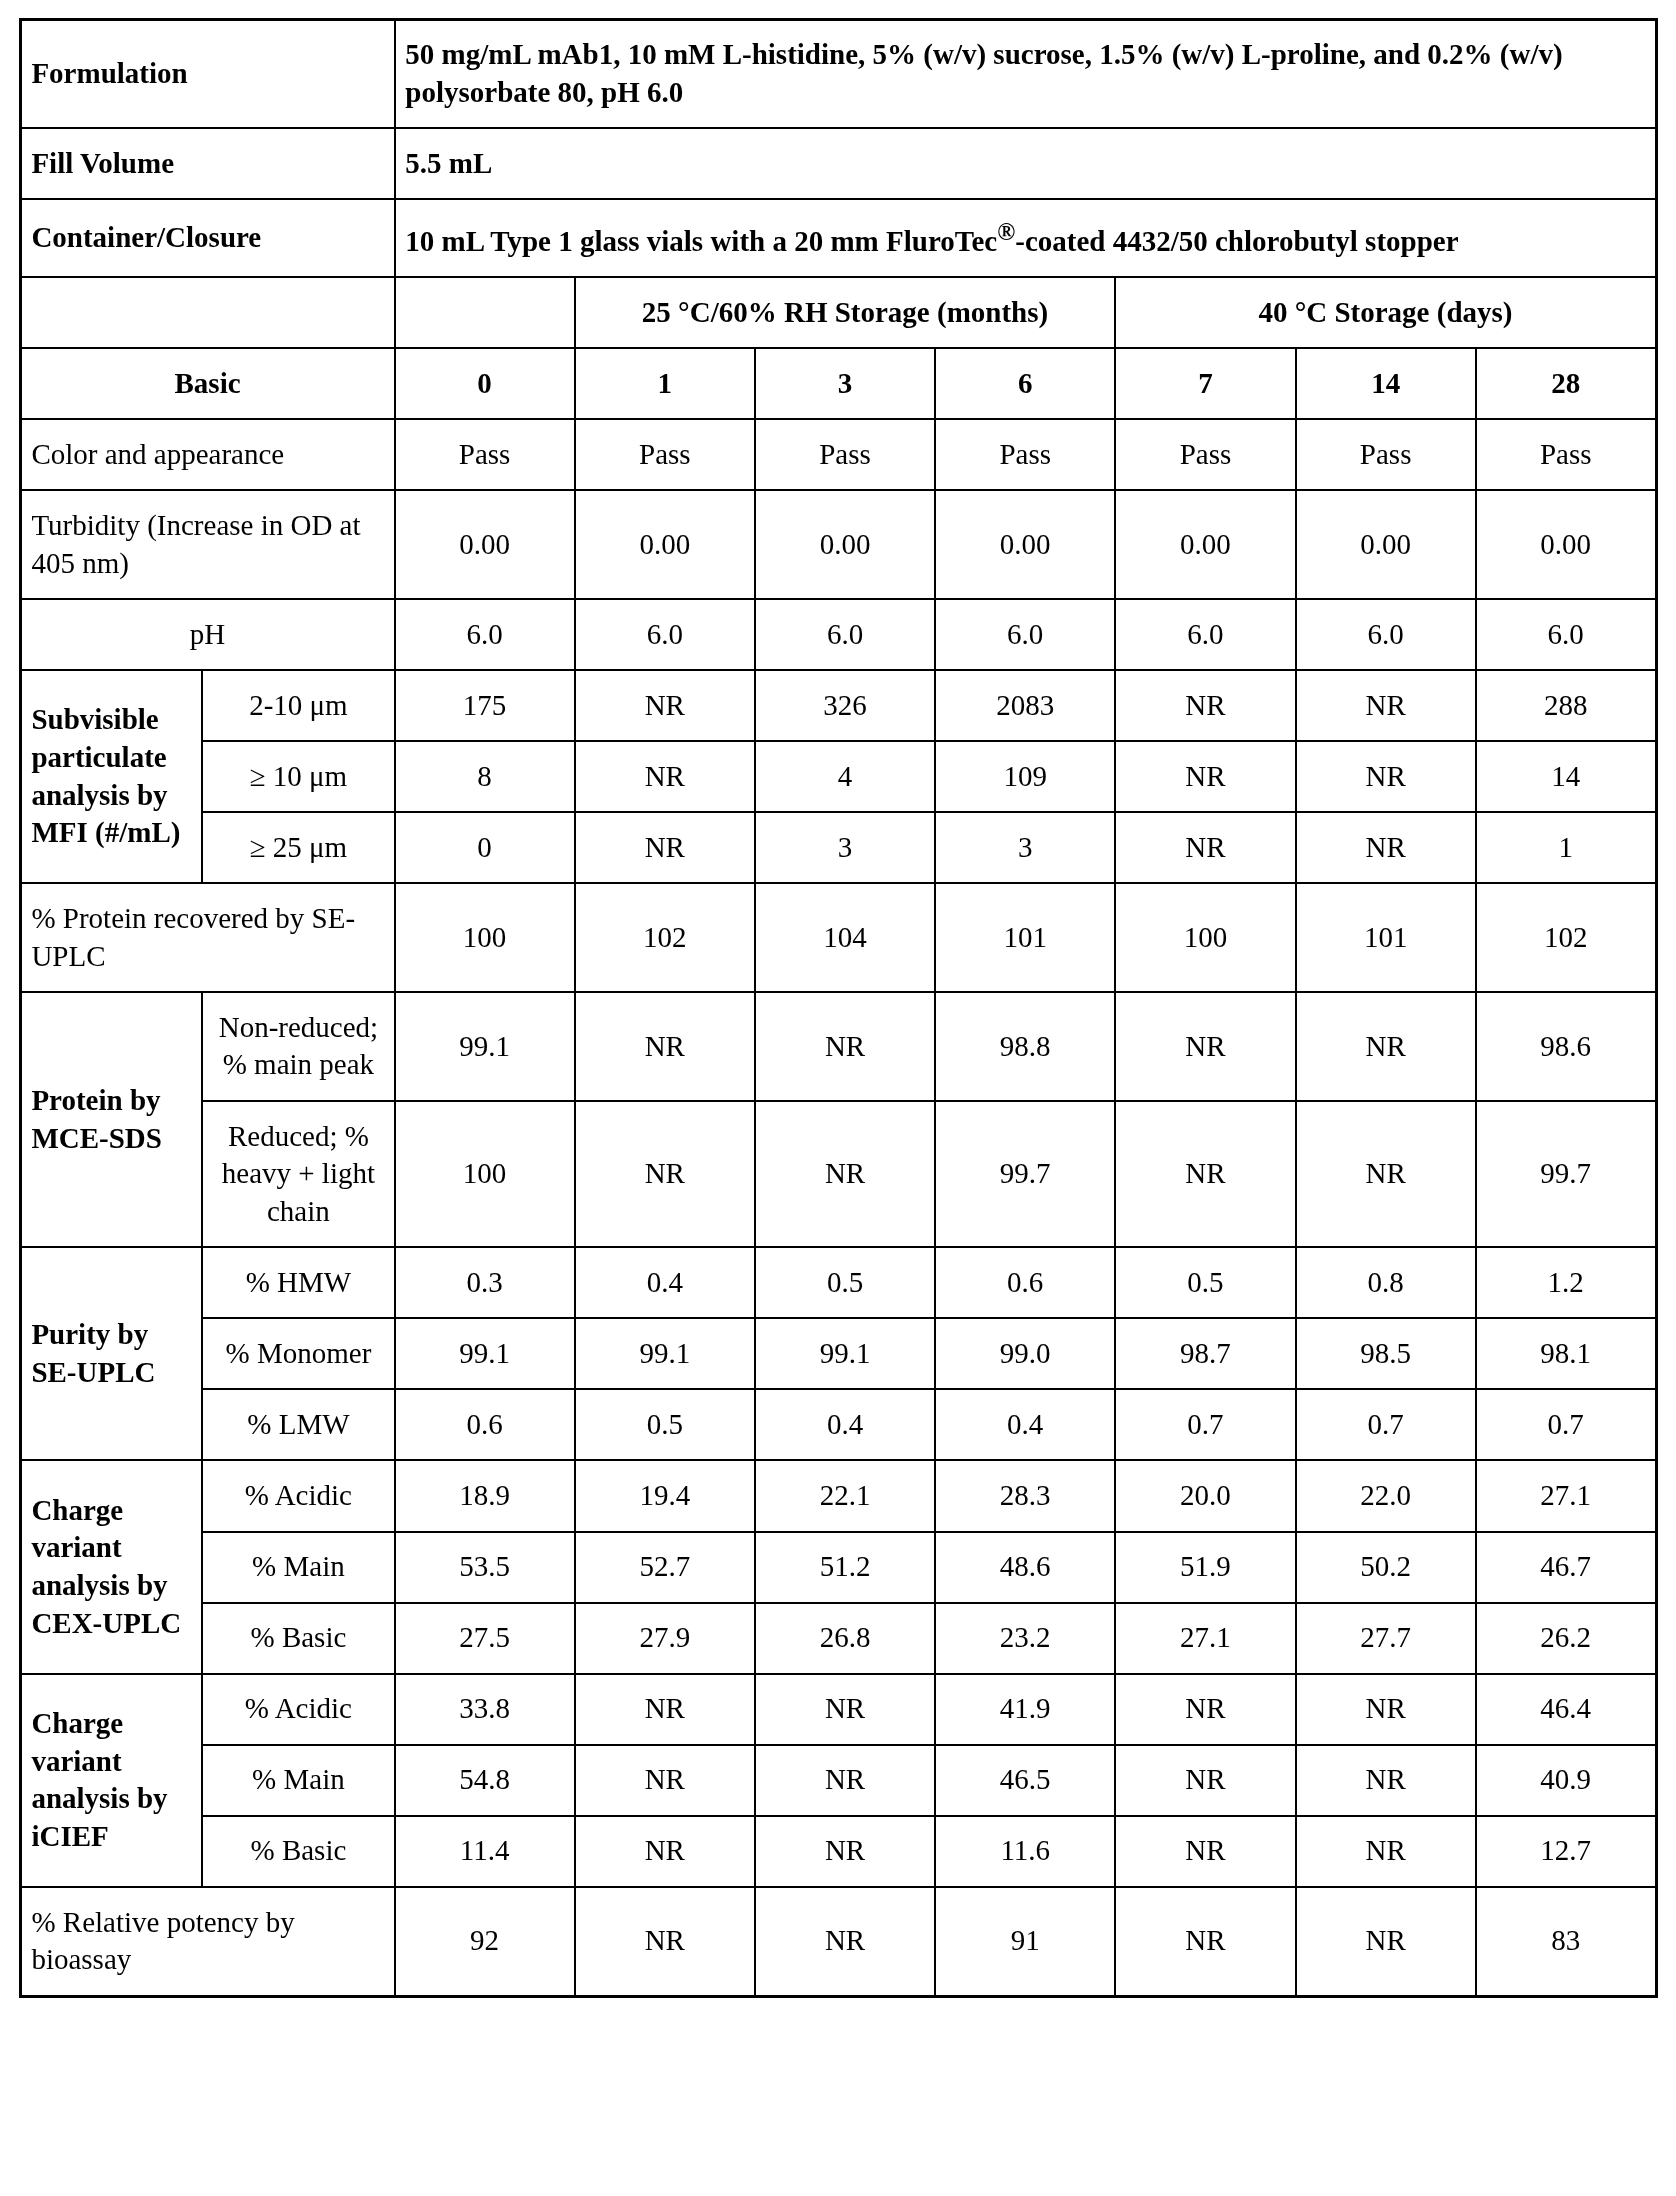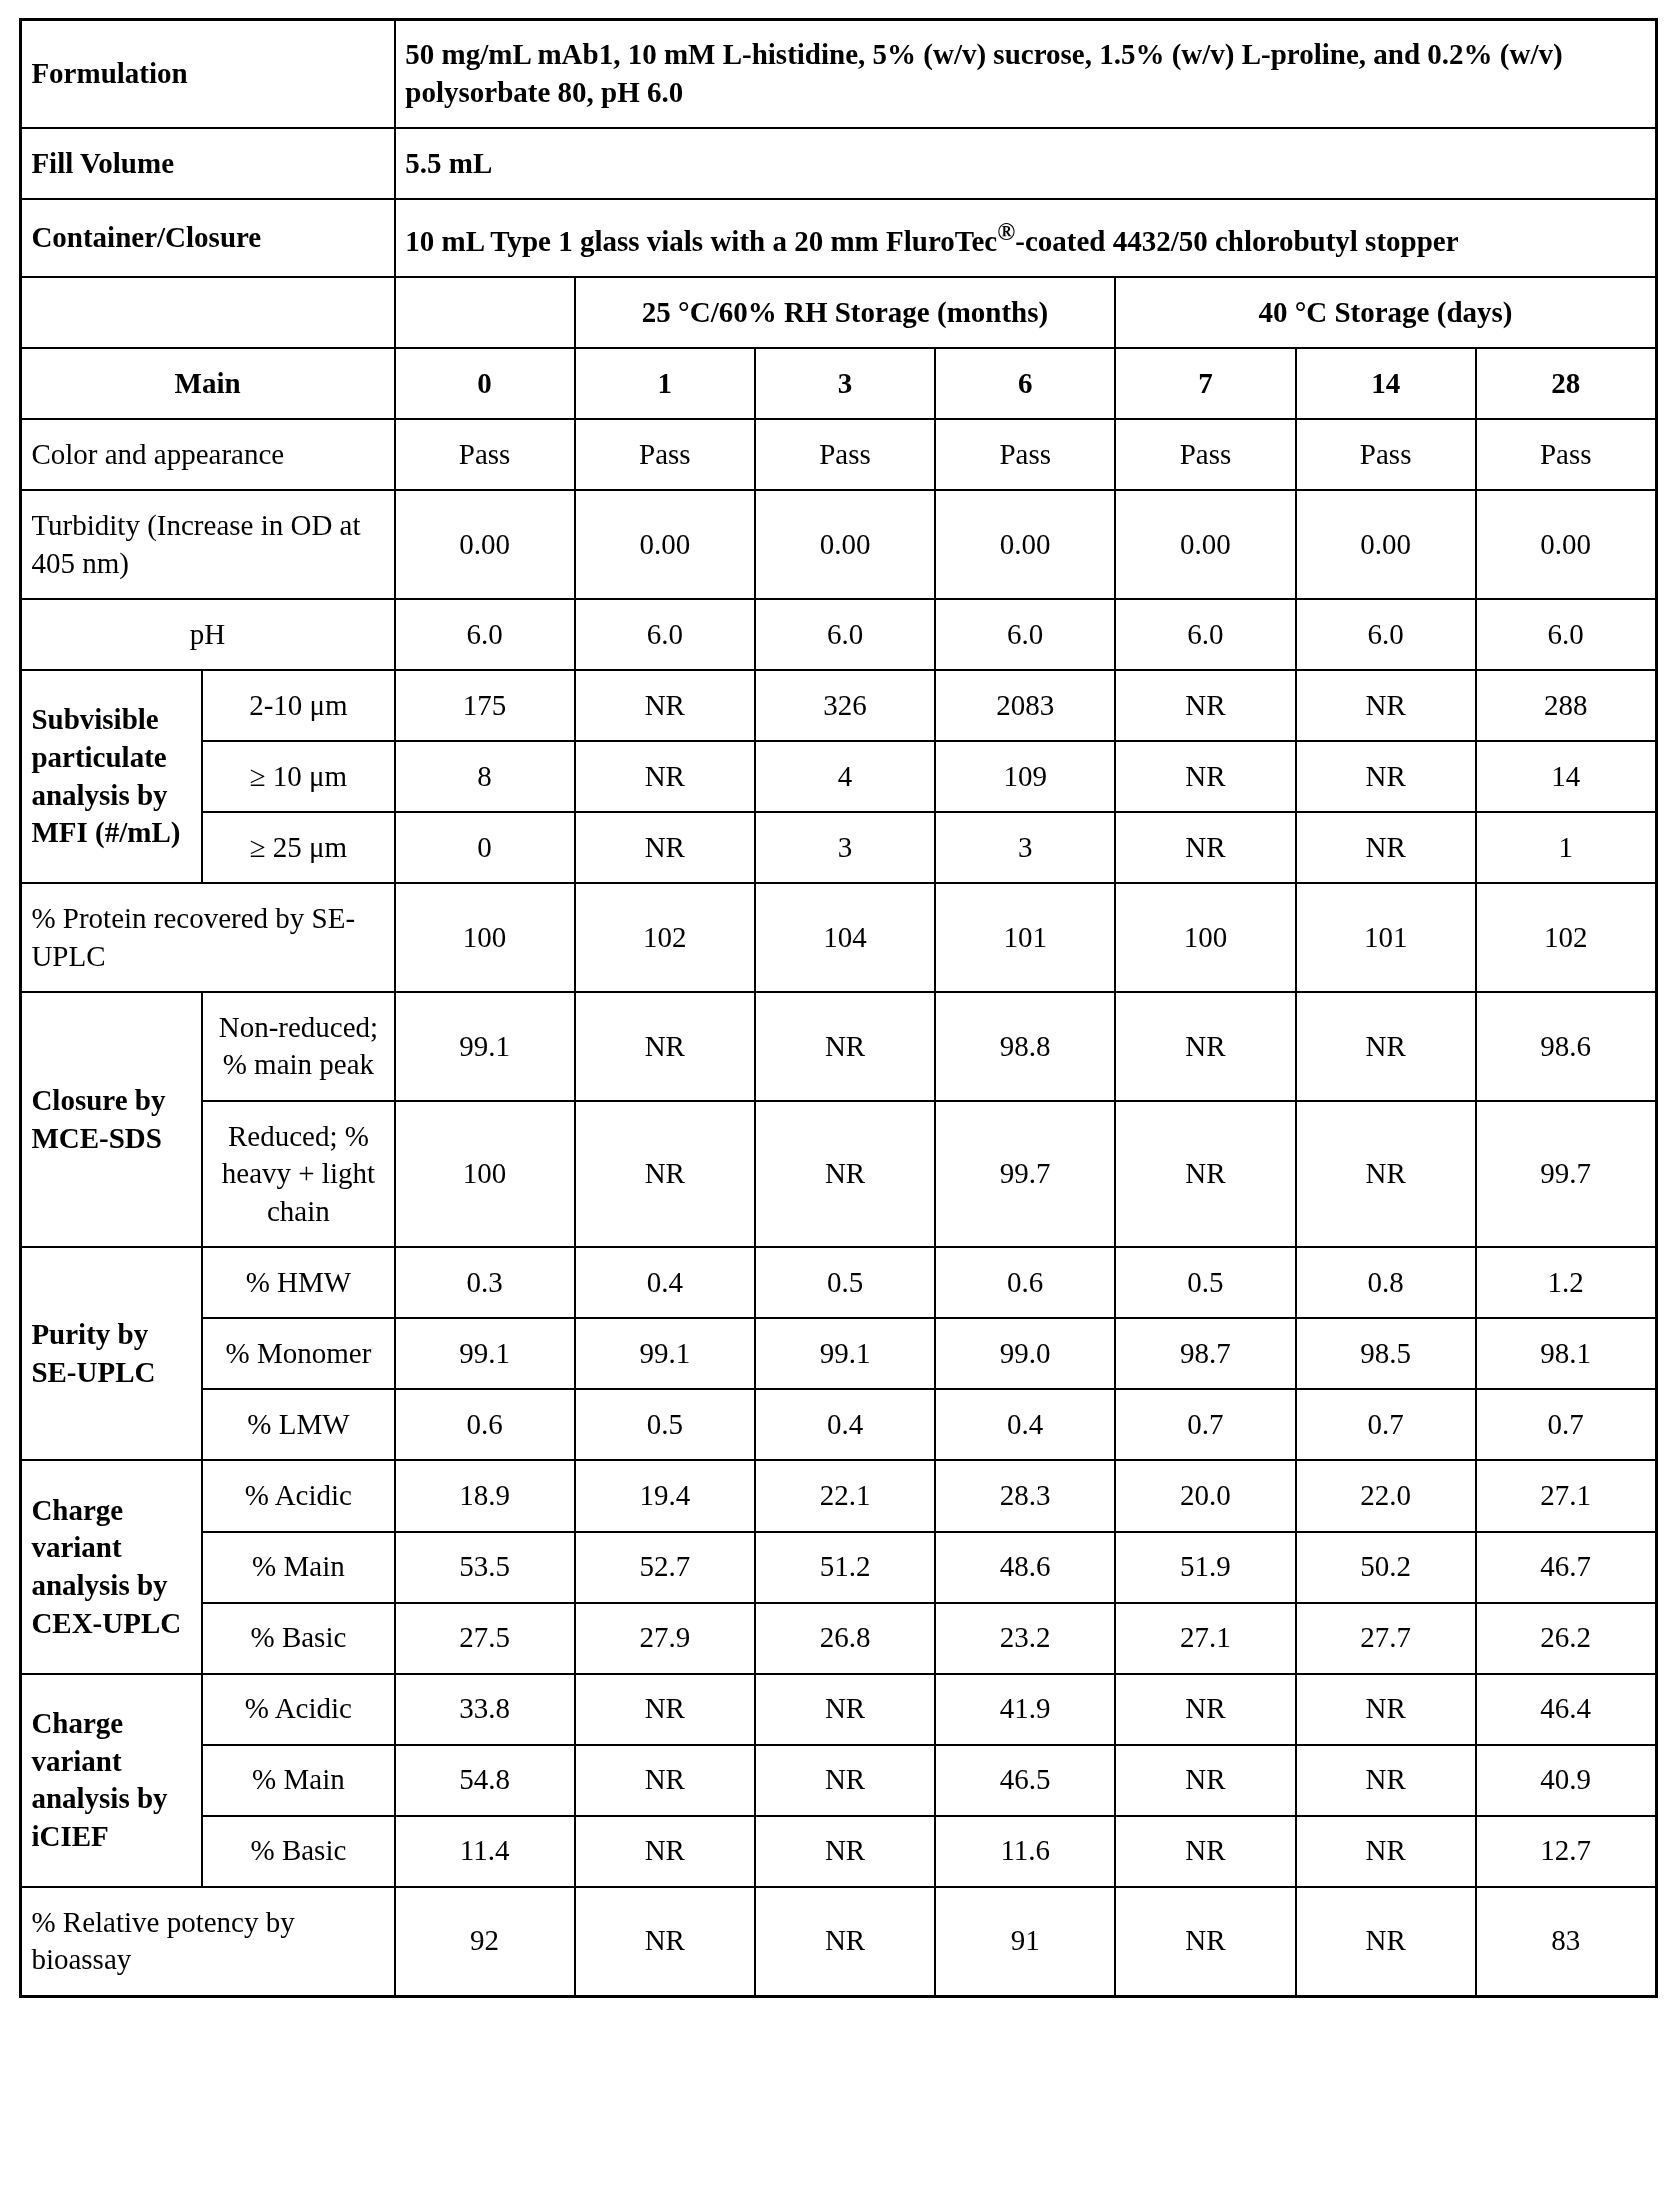--- a/index.html
+++ b/index.html
@@ -70,21 +70,21 @@
       </tr>
 
       <tr>
         <td colspan="2"></td>
         <td></td>
         <td colspan="3" class="b c">25 °C/60% RH Storage (months)</td>
         <td colspan="3" class="b c">40 °C Storage (days)</td>
       </tr>
 
       <tr>
-        <td colspan="2" class="b c">Main</td>
+        <td colspan="2" class="b c">Basic</td>
         <td class="b c">0</td>
         <td class="b c">1</td>
         <td class="b c">3</td>
         <td class="b c">6</td>
         <td class="b c">7</td>
         <td class="b c">14</td>
         <td class="b c">28</td>
       </tr>
 
       <tr>
@@ -157,21 +157,21 @@
         <td class="val">100</td>
         <td class="val">102</td>
         <td class="val">104</td>
         <td class="val">101</td>
         <td class="val">100</td>
         <td class="val">101</td>
         <td class="val">102</td>
       </tr>
 
       <tr>
-        <td rowspan="2" class="grp">Closure by MCE-SDS</td>
+        <td rowspan="2" class="grp">Protein by MCE-SDS</td>
         <td class="sub">Non-reduced; % main peak</td>
         <td class="val">99.1</td>
         <td class="val">NR</td>
         <td class="val">NR</td>
         <td class="val">98.8</td>
         <td class="val">NR</td>
         <td class="val">NR</td>
         <td class="val">98.6</td>
       </tr>
       <tr>

